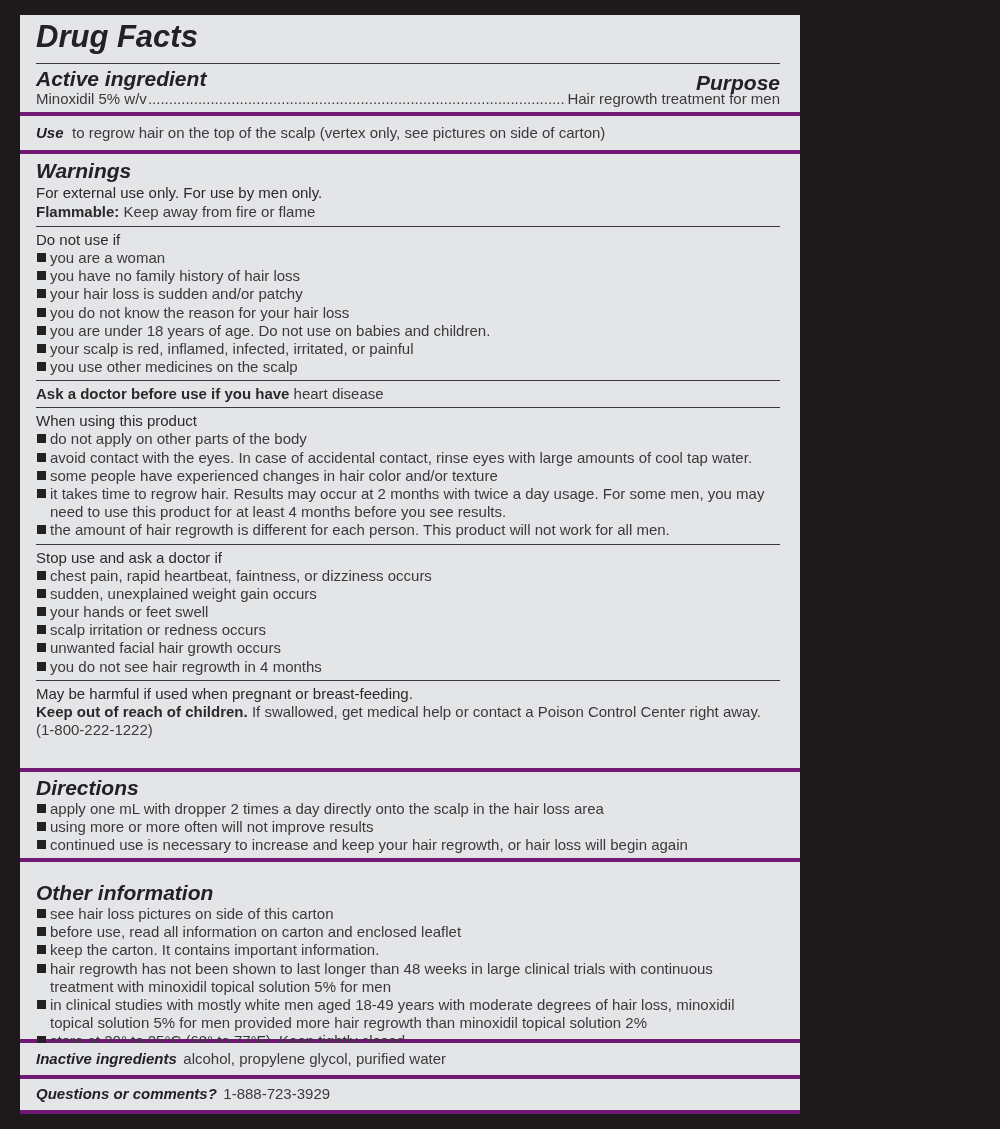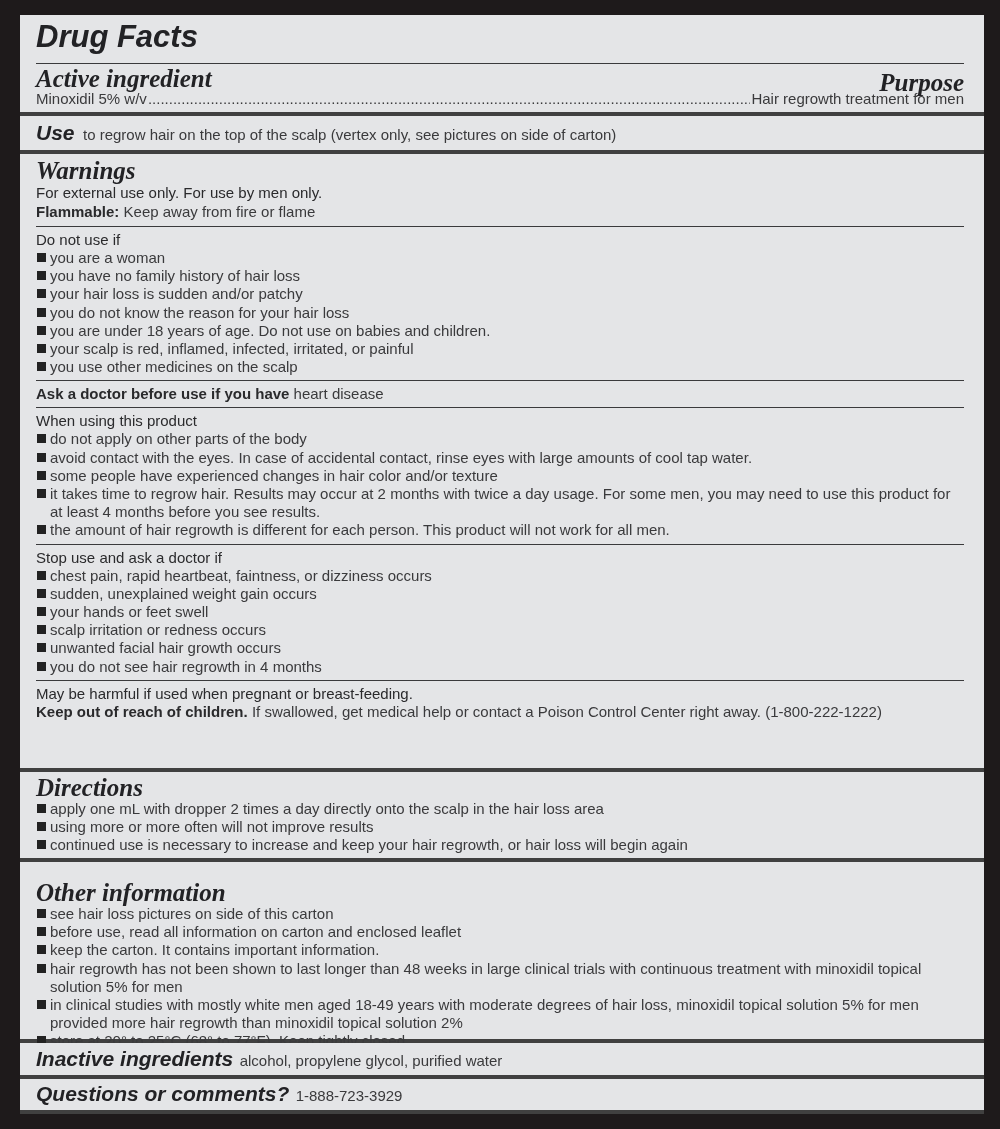--- a/index.html
+++ b/index.html
@@ -4,46 +4,46 @@
 <style>
   html, body { margin:0; padding:0; }
   body {
     width:1000px; height:1129px; overflow:hidden;
     background:#1e1a1b;
     font-family:"Liberation Sans", sans-serif;
     color:#2a2a2c;
     position:relative;
   }
   .label {
-    position:absolute; left:20px; top:15px; width:964px;
-    background:#404040;
+    position:absolute; left:20px; top:15px; width:780px;
+    background:#701a75;
   }
   .panel {
     background:#e4e5e7;
     margin-bottom:4px;
     padding:0 20px 0 16px;
     box-sizing:border-box;
     position:relative;
   }
   .h-italic { font-style:italic; font-weight:bold; color:#222225; }
   .title { font-size:31px; line-height:38px; padding-top:3px; }
   .rule-thin { border-top:1.5px solid #3a3a3c; margin:0; }
-  .sec-h { font-size:25px; line-height:24px;font-family:Liberation Serif, serif; }
+  .sec-h { font-size:21px; line-height:24px; }
   .body-text { font-size:15px; line-height:18px; color:#3a3a3c; }
   .bold { font-weight:bold; color:#2a2a2c; }
   .row-flex { display:flex; justify-content:space-between; align-items:flex-end; }
   .dots { flex:1; overflow:hidden; white-space:nowrap; color:#3a3a3c; font-size:15px; line-height:18px; margin:0 1px; }
   ul.bullets { list-style:none; margin:0; padding:0; }
   ul.bullets li { position:relative; padding-left:14px; font-size:15px; line-height:18.2px; color:#3a3a3c; }
   ul.bullets li::before {
     content:""; position:absolute; left:1px; top:4px;
     width:9px; height:9px; background:#222;
   }
   .sub-h { font-size:15px; line-height:19px; font-weight:normal; color:#2a2a2c; }
-  .inline-h { font-size:21px; line-height:24px; font-style:italic; font-weight:bold; color:#222225; }
+  .inline-h { font-size:15px; line-height:24px; font-style:italic; font-weight:bold; color:#222225; }
   .inline-text { font-size:15px; color:#3a3a3c; }
 </style>
 </head>
 <body>
 
 <div class="label">
 
   <div class="panel" style="height:97px;">
     <div class="h-italic title">Drug Facts</div>
     <div class="rule-thin" style="margin-top:7px;"></div>

